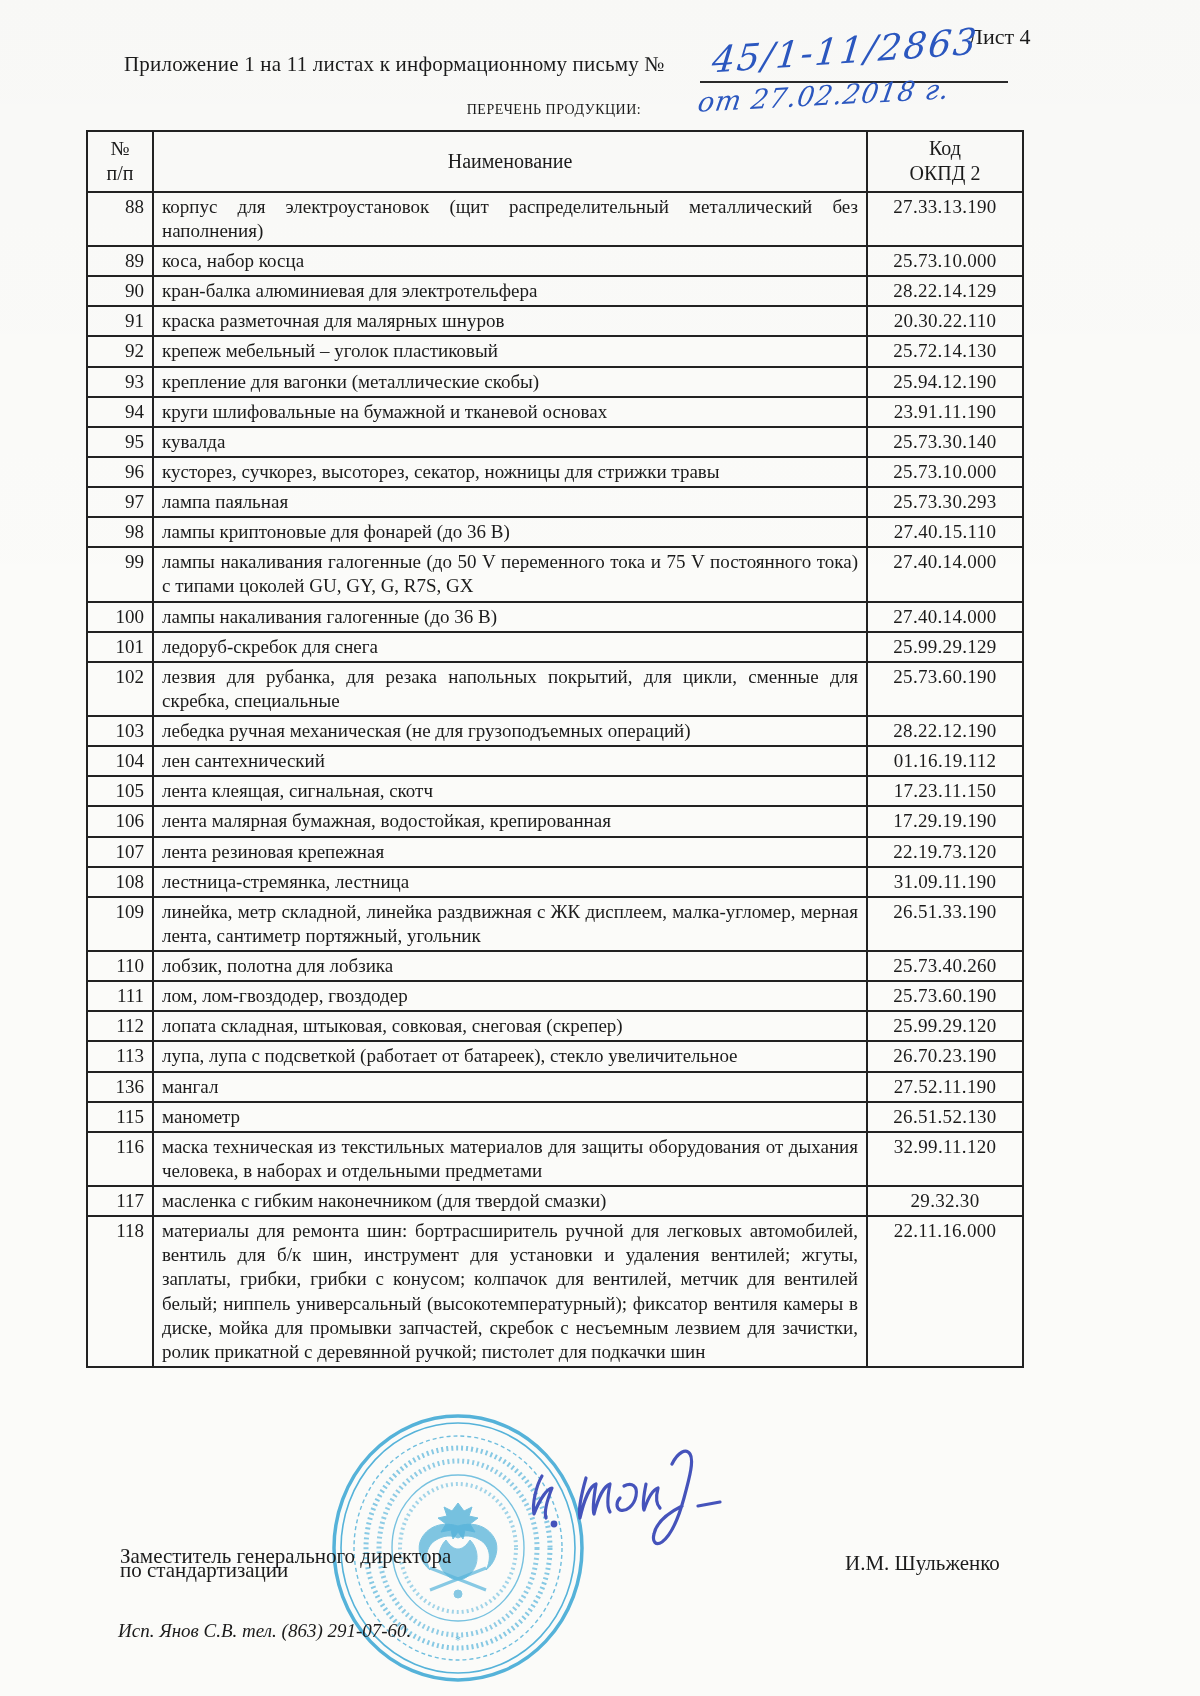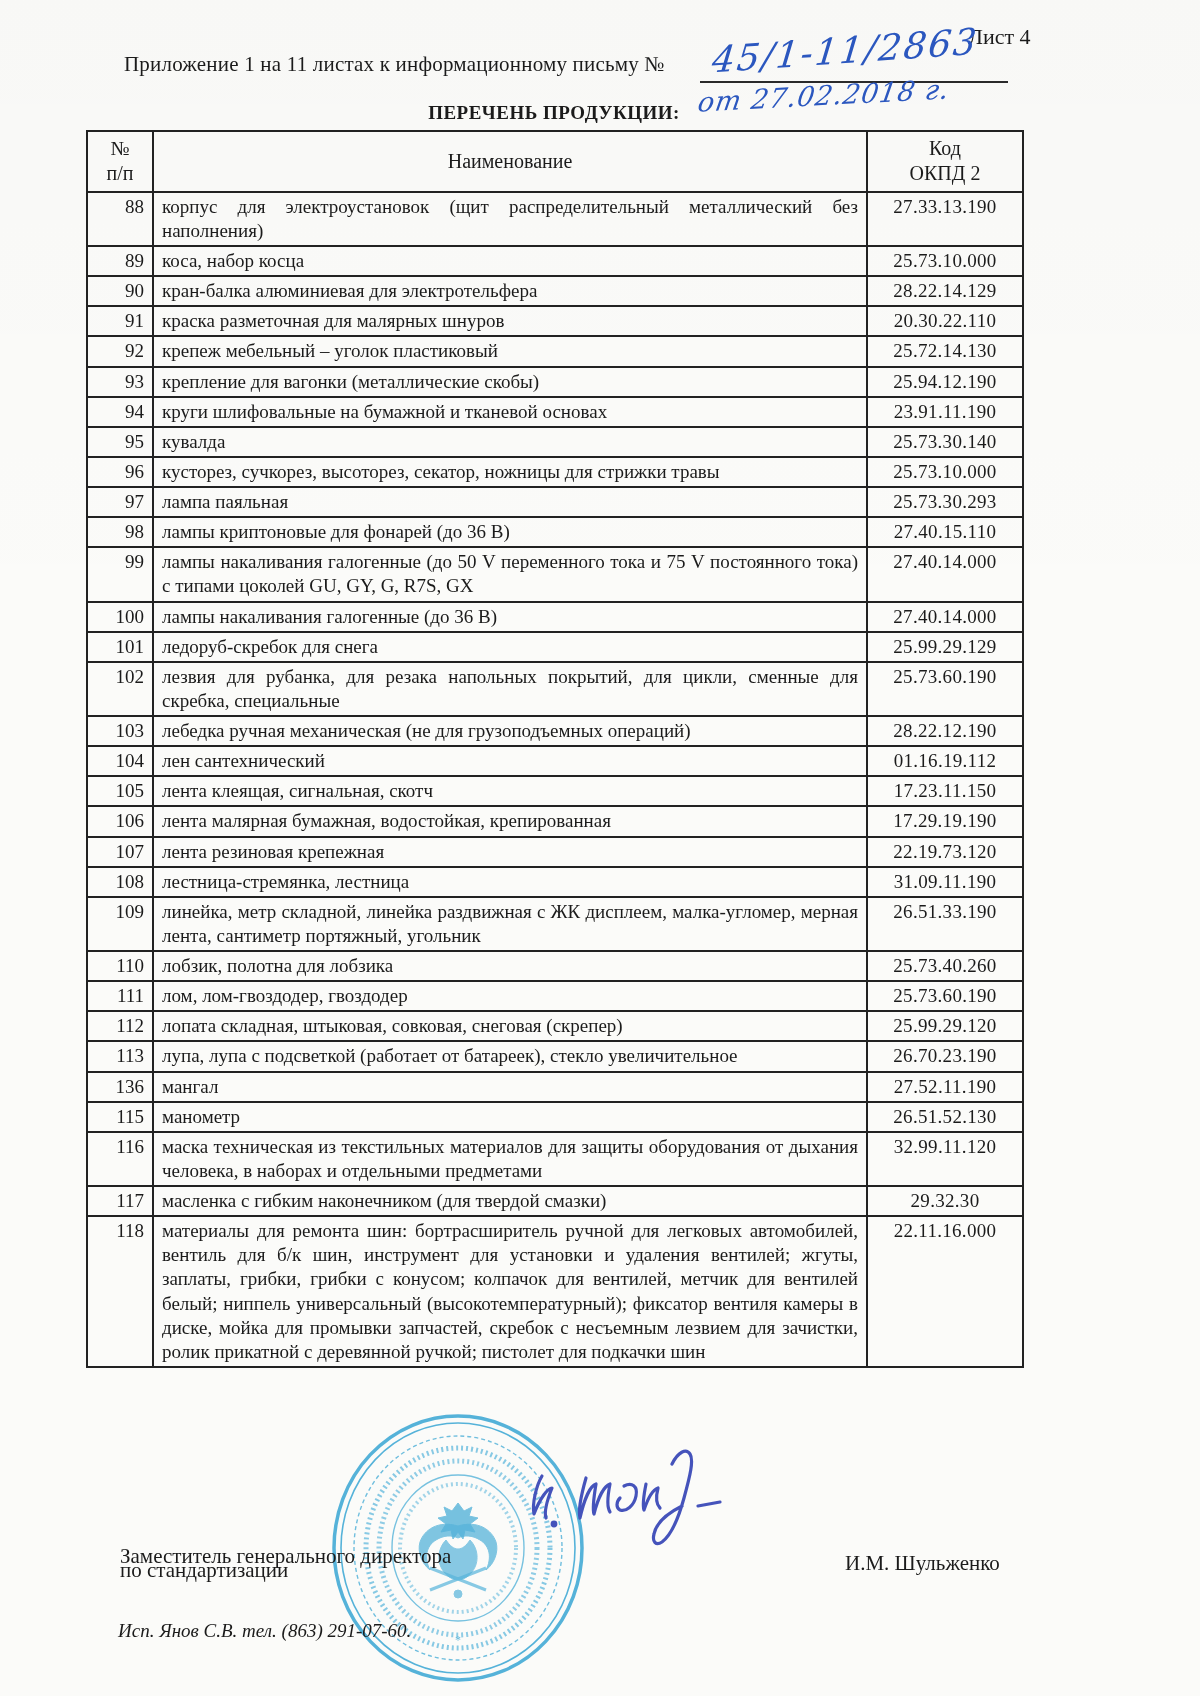--- a/index.html
+++ b/index.html
@@ -11,21 +11,21 @@
   }
   .scan-noise{position:absolute;inset:0;background:
     linear-gradient(180deg, rgba(0,0,0,0.012), rgba(0,0,0,0) 40%);
     pointer-events:none;}
   .sheet-label{position:absolute;top:24px;left:956px;font-size:22px;margin-left:12px;}
   .appendix-line{position:absolute;top:52px;left:124px;font-size:21px;letter-spacing:.2px;}
   .blank-line{position:absolute;top:81px;left:700px;width:308px;border-bottom:2px solid #2a2a2a;height:0;}
   .hw{font-style:italic;color:#2b57bf;font-family:"DejaVu Serif",serif;}
   .hw-number{position:absolute;top:30px;left:712px;font-size:36px;transform:rotate(-4deg) skewX(-10deg);letter-spacing:2px;white-space:nowrap;}
   .hw-date{position:absolute;top:80px;left:698px;font-size:27px;transform:rotate(-3deg) skewX(-12deg);letter-spacing:1px;white-space:nowrap;}
-  .doc-title{position:absolute;top:102px;left:86px;width:936px;text-align:center;font-size:19px;letter-spacing:.5px;font-weight:bold;}
+  .doc-title{position:absolute;top:102px;left:86px;width:936px;text-align:center;font-size:14px;letter-spacing:.5px;}
 
   table.products{
     position:absolute;top:130px;left:86px;width:936px;
     border-collapse:collapse;table-layout:fixed;
     font-size:19px;
   }
   table.products col.c-num{width:66px;}
   table.products col.c-name{width:714px;}
   table.products col.c-code{width:156px;}
   table.products th, table.products td{

